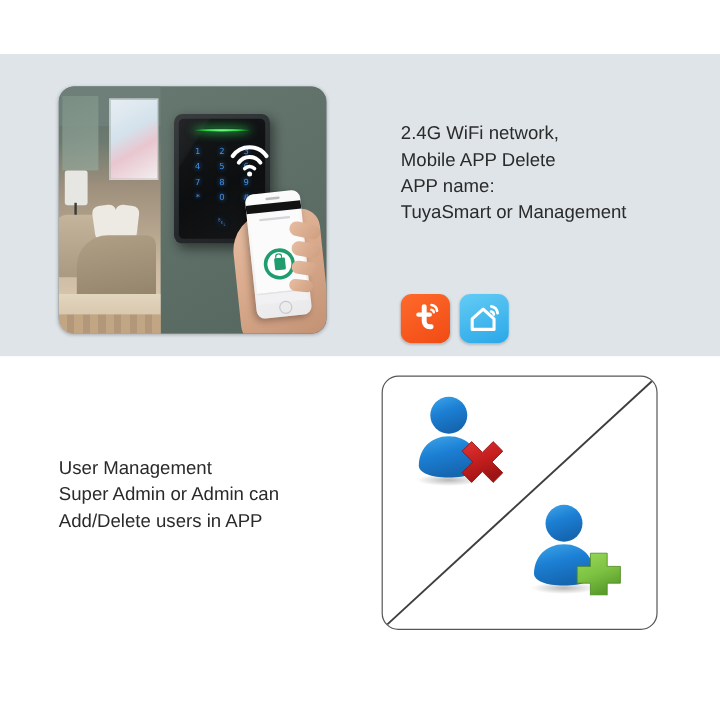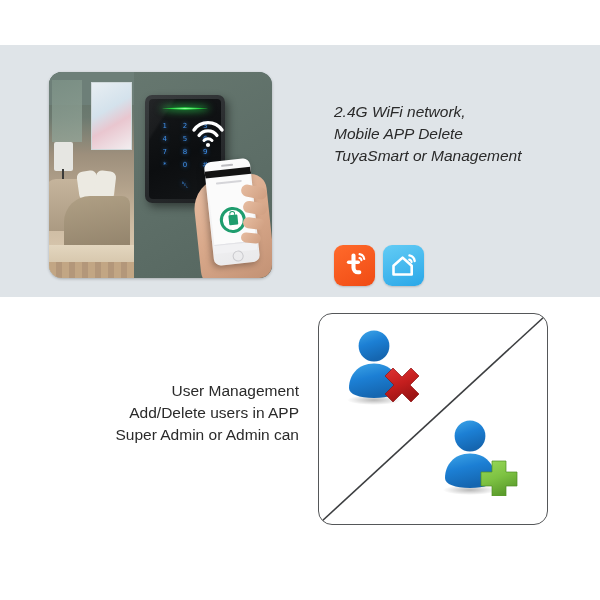--- a/index.html
+++ b/index.html
@@ -319,21 +319,20 @@
     border: 1px solid #c9c9cd;
     border-radius: 50%;
   }
 
   
   #top-text {
     position: absolute;
     left: 334px;
     top: 56px;
     width: 250px;
-    font-style: italic;
   }
   .feature-line {
     color: #2a2a2a;
     font-size: 15.5px;
     line-height: 22px;
     white-space: nowrap;
   }
   #app-icons {
     position: absolute;
     left: 334px;
@@ -353,21 +352,20 @@
   #app-icon-smartlife { background: linear-gradient(160deg,#63ccf5,#2aa7e8); }
 
   
   #bottom-section {
     position: absolute;
     left: 0;
     top: 297px;
     width: 600px;
     height: 231px;
     background: #ffffff;
-    text-align: right;
   }
   #bottom-text {
     position: absolute;
     left: 49px;
     top: 83px;
     width: 250px;
   }
   .mgmt-line {
     color: #2a2a2a;
     font-size: 15.5px;
@@ -469,20 +467,21 @@
       <div class="finger f1"></div>
       <div class="finger f2"></div>
       <div class="finger f3"></div>
       <div class="finger f4"></div>
     </div>
   </div>
 
   <div id="top-text">
     <div class="feature-line">2.4G WiFi network,</div>
     <div class="feature-line">Mobile APP Delete</div>
+    <div class="feature-line">APP name:</div>
     <div class="feature-line">TuyaSmart or Management</div>
   </div>
 
   <div id="app-icons">
     <div class="app-icon" id="app-icon-tuya">
       <svg viewBox="0 0 41 41" width="41" height="41">
         <path d="M19.5 10.5 v12.2 a4.6 4.6 0 0 0 4.6 4.6 h1.2" fill="none" stroke="#ffffff" stroke-width="4.1" stroke-linecap="round"></path>
         <path d="M14.6 17.2 h9.6" fill="none" stroke="#ffffff" stroke-width="3.5" stroke-linecap="round"></path>
         <path d="M25.6 9.2 a5.4 5.4 0 0 1 4.6 4.8" fill="none" stroke="#ffffff" stroke-width="2.2" stroke-linecap="round"></path>
         <path d="M25.4 13.1 a2.4 2.4 0 0 1 2.1 2.2" fill="none" stroke="#ffffff" stroke-width="2" stroke-linecap="round"></path>
@@ -495,22 +494,22 @@
         <path d="M26.2 14.6 a2.9 2.9 0 0 1 2.4 2.6" fill="none" stroke="#ffffff" stroke-width="2.1" stroke-linecap="round"></path>
       </svg>
     </div>
   </div>
 </div>
 
 <div id="bottom-section">
 
   <div id="bottom-text">
     <div class="mgmt-line">User Management</div>
+    <div class="mgmt-line">Super Admin or Admin can</div>
     <div class="mgmt-line">Add/Delete users in APP</div>
-    <div class="mgmt-line">Super Admin or Admin can</div>
   </div>
 
   <div id="user-panel">
     <svg id="panel-diagonal" viewBox="0 0 230 212" preserveAspectRatio="none">
       <line x1="228" y1="2" x2="2" y2="210" stroke="#3c3e40" stroke-width="1.6"></line>
     </svg>
 
     <svg class="user-figure" id="user-delete" viewBox="0 0 84 78">
       <defs>
         <linearGradient id="avatarBlueA" x1="0" y1="0" x2="0.35" y2="1">

